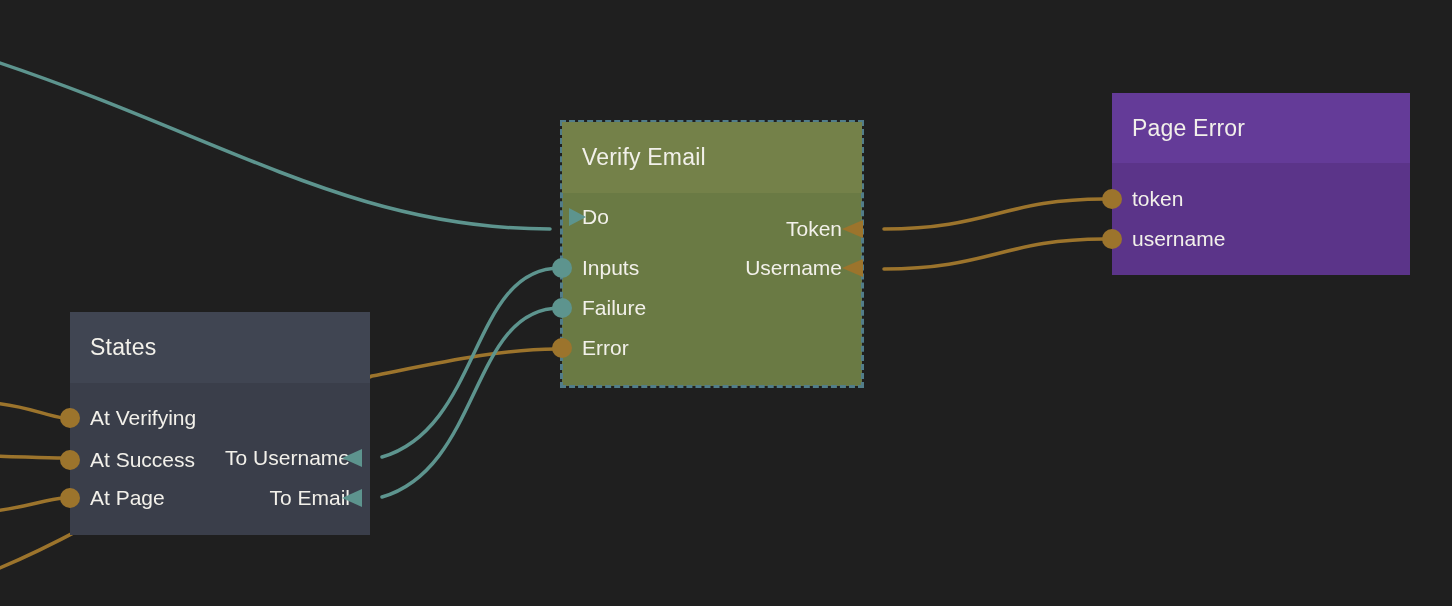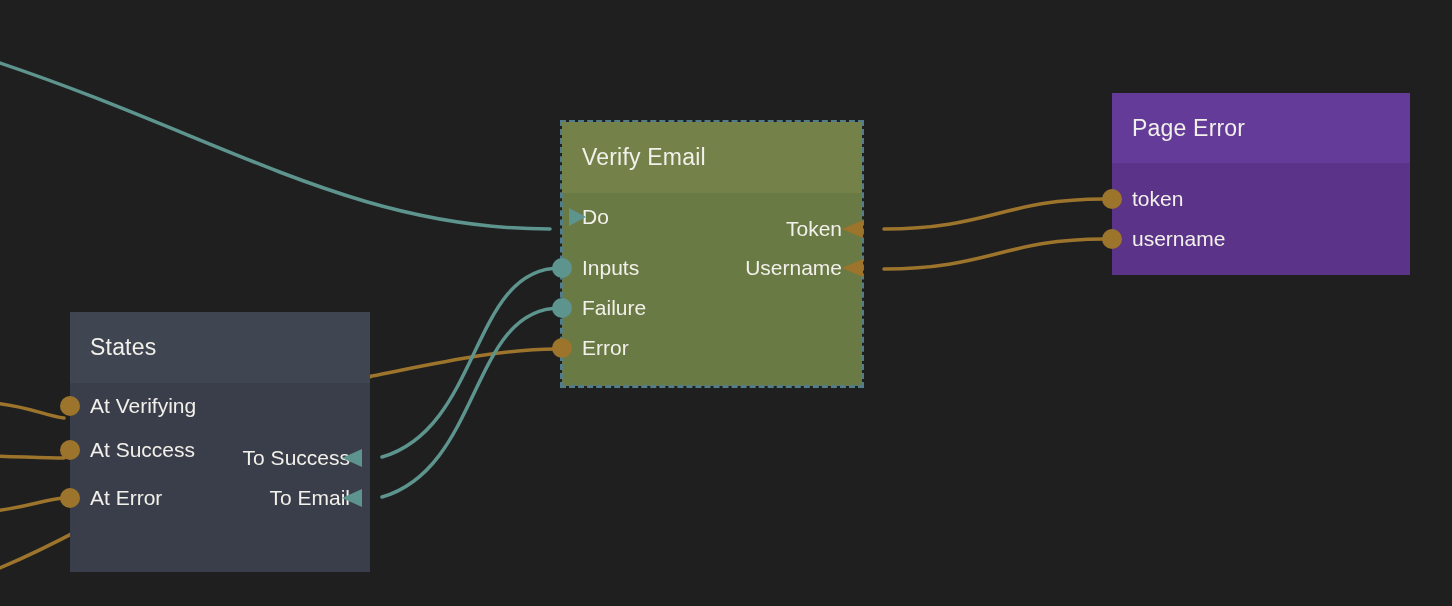--- a/index.html
+++ b/index.html
@@ -55,21 +55,21 @@
   #node-page-inputs {
     left: 1112px; top: 93px;
     width: 298px; height: 182px;
     background: #5b3489;
   }
   #node-page-inputs .node-header { background: #643b98; height: 70px; }
 
   
   #node-states {
     left: 70px; top: 312px;
-    width: 300px; height: 260px;
+    width: 300px; height: 223px;
     background: #3a3e4a;
   }
   #node-states .node-header { background: #404552; }
 
   .row {
     position: absolute;
     height: 30px;
     line-height: 30px;
     font-size: 21px;
     white-space: nowrap;
@@ -166,36 +166,36 @@
       <span class="port-circle pc-orange on-left" style="top:5px; left:-30px;"></span>
       <span>username</span>
     </div>
   </div>
 
   <div class="node" id="node-states">
     <div class="node-header">
       <span>States</span>
     </div>
 
-    <div class="row left" style="top:79px;text-align:right;">
+    <div class="row left" style="top:91px;text-align:right;">
       <span class="port-circle pc-orange on-left" style="top:5px; left:-30px;"></span>
       <span>At Verifying</span>
     </div>
-    <div class="row left" style="top:123px;">
+    <div class="row left" style="top:133px;">
       <span class="port-circle pc-orange on-left" style="top:5px; left:-30px;"></span>
       <span>At Success</span>
     </div>
     <div class="row left" style="top:171px;">
       <span class="port-circle pc-orange on-left" style="top:5px; left:-30px;"></span>
-      <span>At Error</span>
+      <span>At Page</span>
     </div>
 
     <div class="row right" style="top:131px;">
       <span class="arrow arrow-left-teal" style="top:6px;"></span>
-      <span>To Success</span>
+      <span>To Username</span>
     </div>
     <div class="row right" style="top:171px;">
       <span class="arrow arrow-left-teal" style="top:6px;"></span>
       <span>To Email</span>
     </div>
   </div>
 
 </div>
 
 </body></html>

